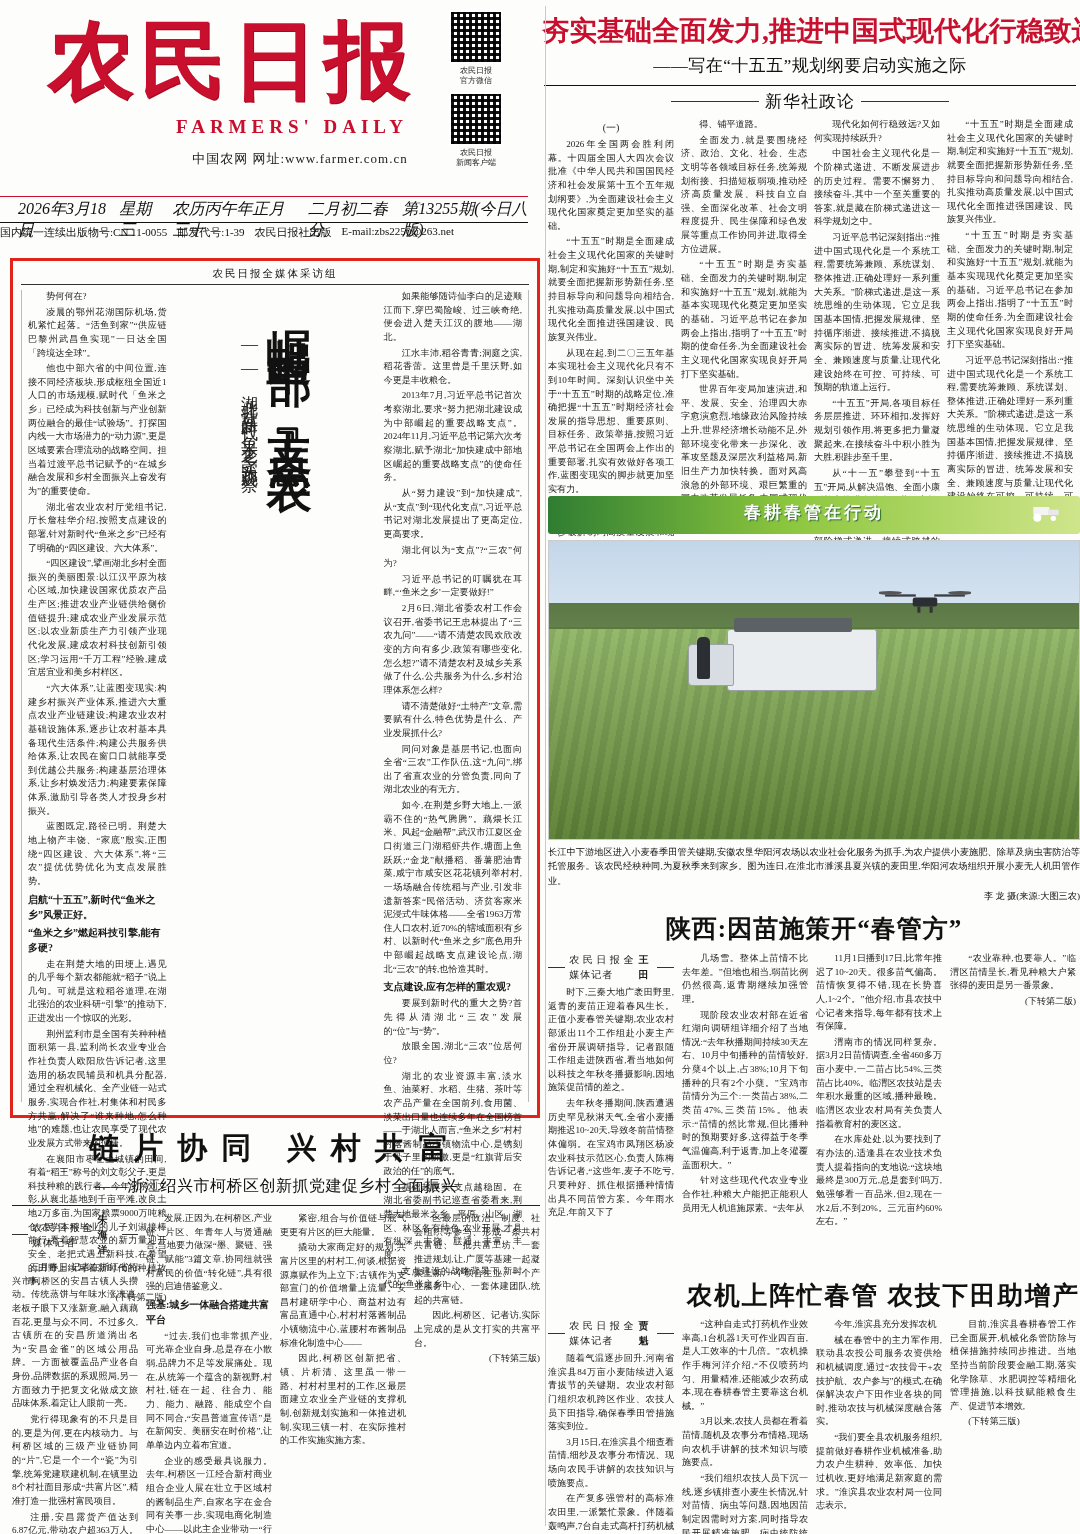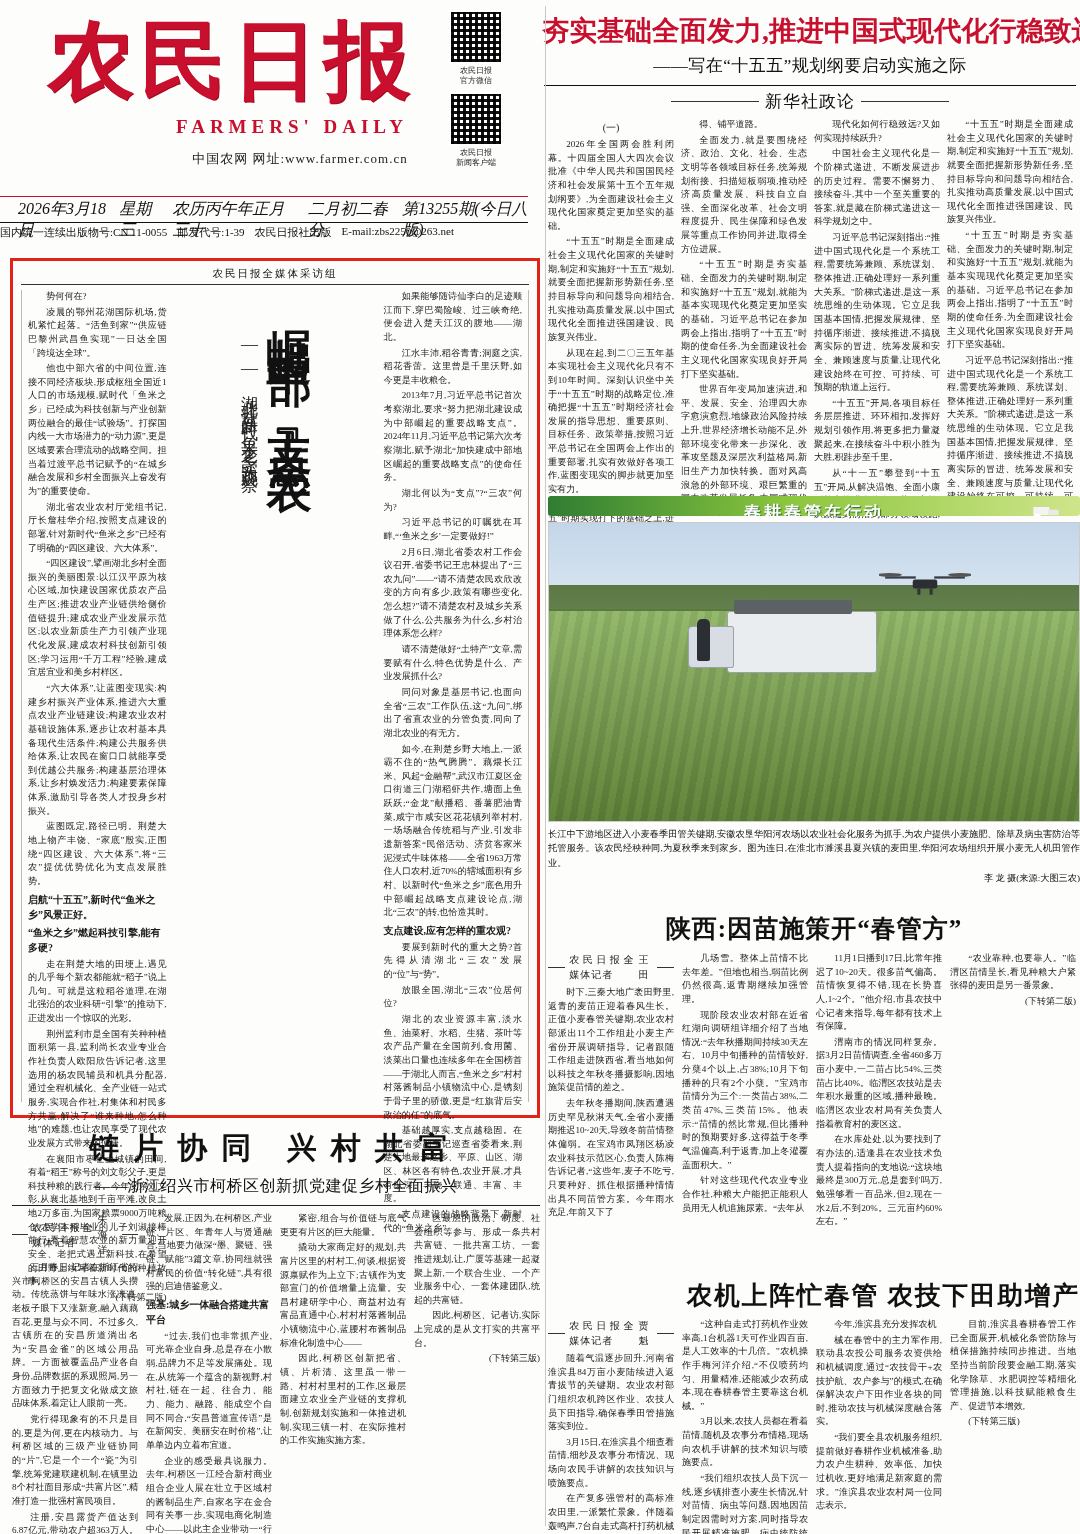--- a/index.html
+++ b/index.html
@@ -110,21 +110,21 @@
   .mid-cols { display:flex; gap:7px; }
   .mid-col { width:126px; }
   .src-line { display:flex; align-items:center; gap:4px; justify-content:center; margin-bottom:4px; }
   .src-line .d { width:26px; border-top:1px solid #333; }
   .src-line .t { font-size:10px; letter-spacing:1px; }
   .seq { text-align:center; font-size:10px; margin:2px 0 3px; }
 
   
   .photo-block { position:absolute; left:548px; top:496px; width:532px; }
   .banner {
-    height:20px; border-radius:3px;
+    height:38px; border-radius:3px;
     background:linear-gradient(90deg,#2f7d32,#8cc63e 45%,#cfe58b);
     position:relative; overflow:hidden;
   }
   .banner .txt {
     position:absolute; left:0; right:0; top:5px; text-align:center;
     font-size:17px; font-weight:bold; color:#fff; letter-spacing:3px;
     text-shadow:1px 1px 1px #2b6b2d;
   }
   .banner .tractor {
     position:absolute; right:16px; top:7px; width:40px; height:20px;
@@ -173,21 +173,21 @@
 
   
   .br-head {
     position:absolute; left:548px; top:1278px; width:532px;
     text-align:right; font-size:25.5px; font-weight:bold; letter-spacing:2px;
   }
   .br-cols { position:absolute; left:548px; top:1318px; width:532px; display:flex; gap:8px; }
   .br-col { width:126px; }
 
   .vr { position:absolute; background:#c9c9c9; width:1px; }
-  .bold { font-weight:normal; }
+  .bold { font-weight:bold; }
 </style>
 </head>
 <body>
 
 <div class="page">
 
   <div class="masthead">
     <div class="mast-left">
       <div class="logo-cn">农民日报</div>
       <div class="logo-en">FARMERS'  DAILY</div>
@@ -286,20 +286,21 @@
 
       <div class="vtitle-wrap">
         <div class="vsub">——湖北打造新时代『鱼米之乡』实践观察</div>
         <div class="vtitle">崛起中部 支点『三农』</div>
       </div>
 
       <div class="fcol l col-text">
         <p>如果能够随诗仙李白的足迹顺江而下,穿巴蜀险峻、过三峡奇绝,便会进入楚天江汉的腹地——湖北。</p>
         <p>江水丰沛,稻谷青青;洞庭之滨,稻花香蕾。这里曾是千里沃野,如今更是丰收粮仓。</p>
         <p>2013年7月,习近平总书记首次考察湖北,要求“努力把湖北建设成为中部崛起的重要战略支点”。2024年11月,习近平总书记第六次考察湖北,赋予湖北“加快建成中部地区崛起的重要战略支点”的使命任务。</p>
+        <p>从“努力建设”到“加快建成”,从“支点”到“现代化支点”,习近平总书记对湖北发展提出了更高定位,更高要求。</p>
         <p>湖北何以为“支点”?“三农”何为?</p>
         <p>习近平总书记的叮嘱犹在耳畔,“‘鱼米之乡’一定要做好!”</p>
         <p>2月6日,湖北省委农村工作会议召开,省委书记王忠林提出了“三农九问”——“请不清楚农民欢欣改变的方向有多少,政策有哪些变化,怎么想?”请不清楚农村及城乡关系做了什么,公共服务为什么,乡村治理体系怎么样?</p>
         <p>请不清楚做好“土特产”文章,需要赋有什么,特色优势是什么、产业发展抓什么?</p>
         <p>同问对象是基层书记,也面向全省“三农”工作队伍,这“九问”,绑出了省直农业的分管负责,同向了湖北农业的有无方。</p>
         <p>如今,在荆楚乡野大地上,一派霸不住的“热气腾腾”。藕煨长江米、风起“金融帮”,武汉市江夏区金口街道三门湖稻虾共作,塘面上鱼跃跃;“金龙”献播稻、番薯肥油青菜,咸宁市咸安区花花镇列举村村,一场场融合传统稻与产业,引发非遗新答案“民俗活动、济贫客家米泥浸式牛味体格——全省1963万常住人口农村,近70%的辖域面积有乡村、以新时代“鱼米之乡”底色用升中部崛起战略支点建设论点,湖北“三农”的转,也恰造其时。</p>
         <div class="sec-h">支点建设,应有怎样的重农观?</div>
         <p>要展到新时代的重大之势?首先得从清湖北“三农”发展的“位”与“势”。</p>
         <p>放眼全国,湖北“三农”位居何位?</p>
         <p>湖北的农业资源丰富,淡水鱼、油菜籽、水稻、生猪、茶叶等农产品产量在全国前列,食用菌、淡菜出口量也连续多年在全国榜首——于湖北人而言,“鱼米之乡”村村村落酱制品小镇物流中心,是镌刻于骨子里的骄傲,更是“红旗背后安政治的任”的底气。</p>

